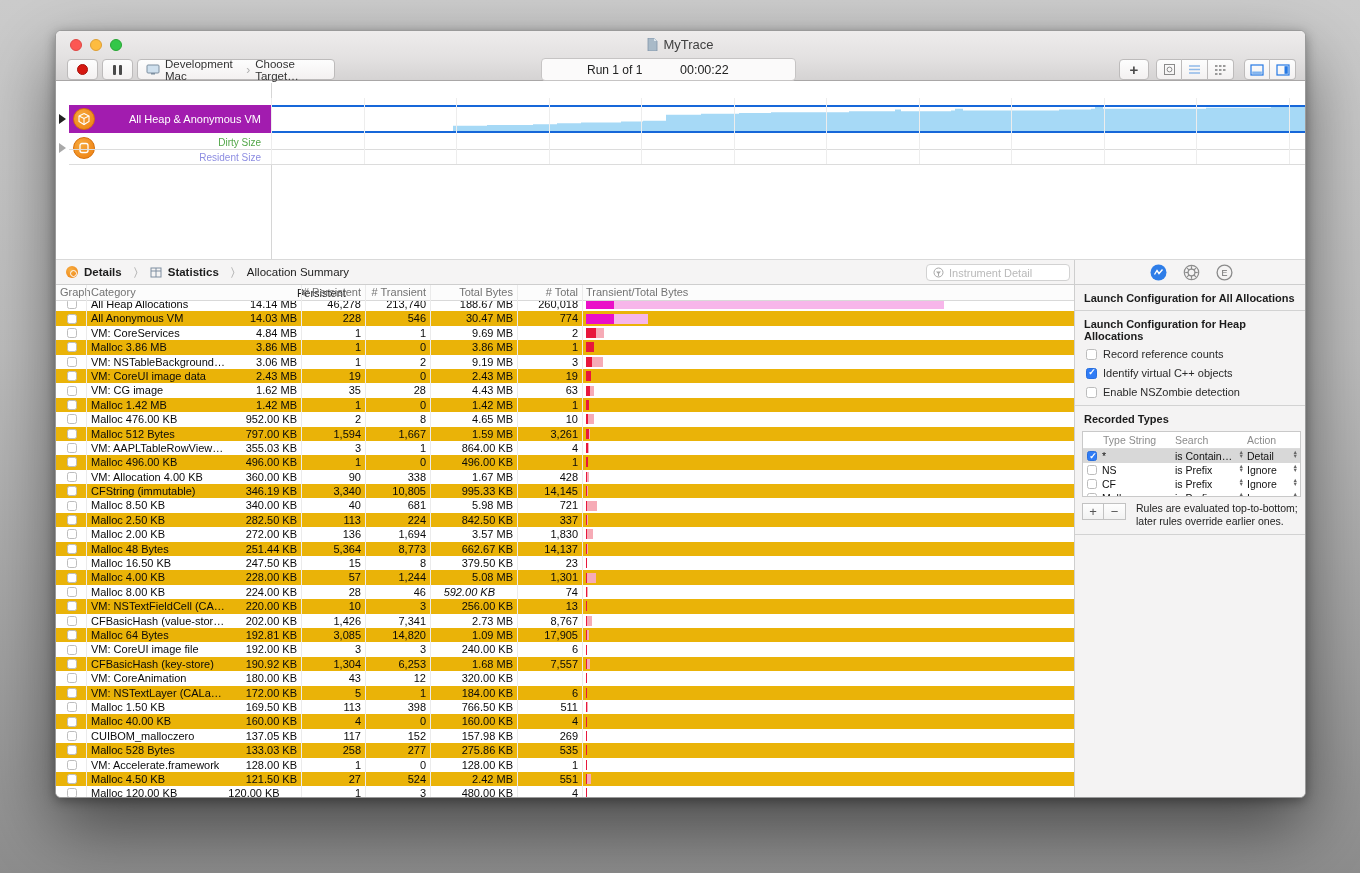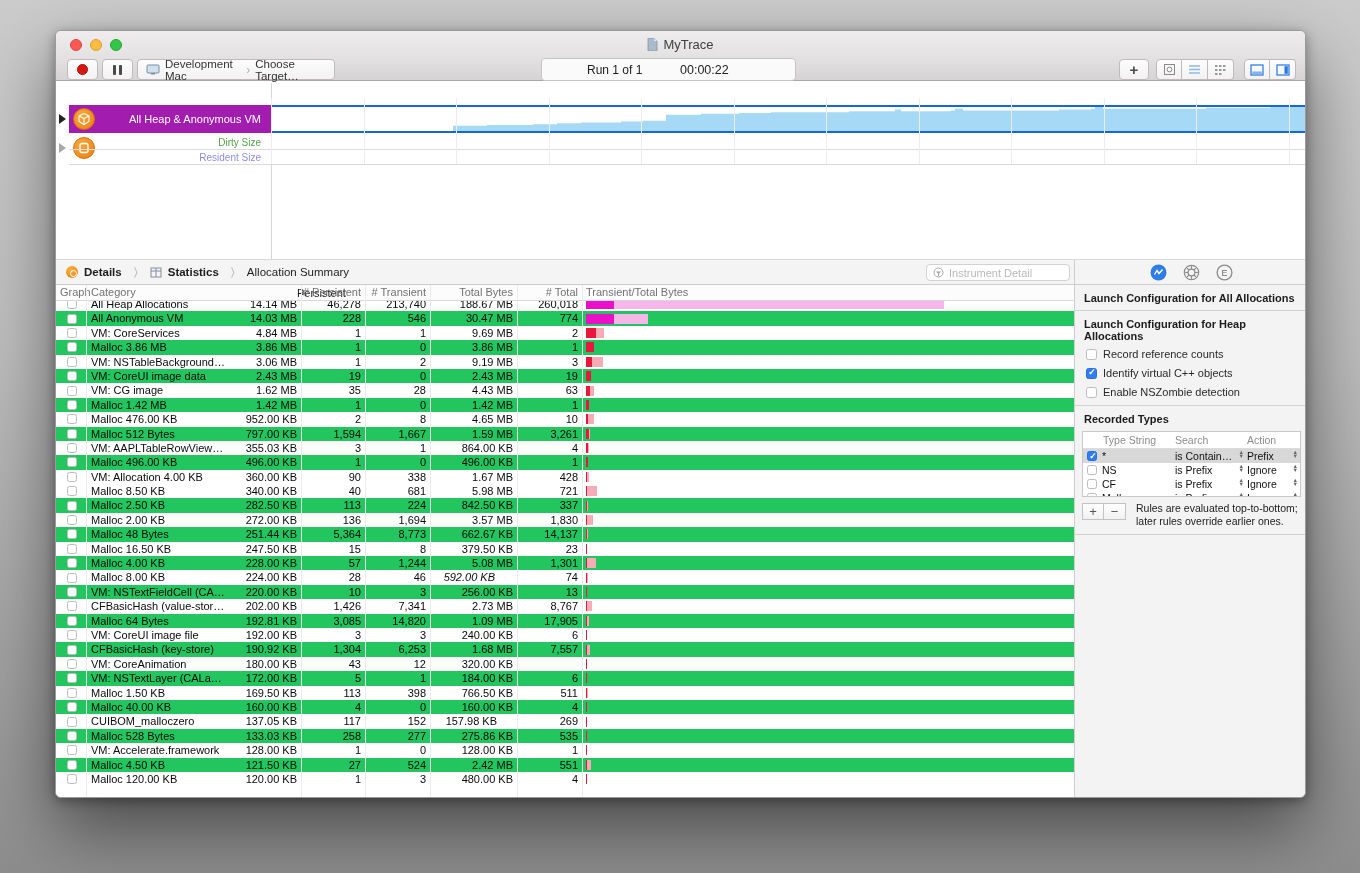--- a/index.html
+++ b/index.html
@@ -94,21 +94,21 @@
   .insp-tabs { position:absolute; left:1018px; top:0; width:233px; height:100%;
                border-left:1px solid #cecece; display:flex; align-items:center; justify-content:center; gap:16px; }
 
   
   .thead { position:absolute; left:0; top:254px; width:1018px; height:16px; background:#fcfcfc;
            border-bottom:1px solid #d9d9d9; font-size:11px; color:#737373; }
   .thead span { position:absolute; top:1px; }
   .tbody { position:absolute; left:0; top:270px; width:1018px; height:497px; overflow:hidden; background:#fff; }
   .vline { position:absolute; top:254px; height:513px; width:1px; background:#ebebeb; }
   .row { position:relative; height:14.4px; font-size:11px; color:#0a0a0a; }
-  .row.alt { background:#22c55e;padding-left:44px; }
+  .row.alt { background:#eab308;padding-left:44px; }
   .row .cbx { position:absolute; left:11px; top:2.2px; width:10px; height:10px; border:1px solid #bdbdbd;
               border-radius:2.5px; background:#fff; }
   .cell { position:absolute; top:0; line-height:14.4px; white-space:nowrap; }
   .cat { left:35px; max-width:200px; overflow:hidden; }
   .num { text-align:right; }
   .barwrap { position:absolute; left:530px; top:2.2px; height:10px; display:flex; }
   .barwrap i { display:block; height:10px; }
 
   
   .sidebar { position:absolute; left:1018px; top:254px; width:233px; height:513px; background:#f4f3f3;
@@ -617,20 +617,33 @@
         <span class="cell num" style="left: 155px; width: 86px;">360.00 KB</span>
         <span class="cell num" style="left: 235px; width: 70px;">90</span>
         <span class="cell num" style="left: 300px; width: 70px;">338</span>
         <span class="cell num" style="left: 387px; width: 70px;">1.67 MB</span>
         <span class="cell num" style="left: 452px; width: 70px;">428</span>
         <span class="barwrap">
           <i style="width: 1px; background: rgb(232, 23, 60);"></i>
           <i style="width: 2px; background: rgb(246, 171, 182);"></i>
         </span>
       </div>
+      <div class="row alt">
+        <span class="cbx"></span>
+        <span class="cell cat">CFString (immutable)</span>
+        <span class="cell num" style="left: 155px; width: 86px;">346.19 KB</span>
+        <span class="cell num" style="left: 235px; width: 70px;">3,340</span>
+        <span class="cell num" style="left: 300px; width: 70px;">10,805</span>
+        <span class="cell num" style="left: 387px; width: 70px;">995.33 KB</span>
+        <span class="cell num" style="left: 452px; width: 70px;">14,145</span>
+        <span class="barwrap">
+          <i style="width: 1px; background: rgb(232, 23, 60);"></i>
+          <i style="width: 1px; background: rgb(246, 171, 182);"></i>
+        </span>
+      </div>
       <div class="row">
         <span class="cbx"></span>
         <span class="cell cat">Malloc 8.50 KB</span>
         <span class="cell num" style="left: 155px; width: 86px;">340.00 KB</span>
         <span class="cell num" style="left: 235px; width: 70px;">40</span>
         <span class="cell num" style="left: 300px; width: 70px;">681</span>
         <span class="cell num" style="left: 387px; width: 70px;">5.98 MB</span>
         <span class="cell num" style="left: 452px; width: 70px;">721</span>
         <span class="barwrap">
           <i style="width: 1px; background: rgb(232, 23, 60);"></i>
@@ -825,21 +838,21 @@
         <span class="barwrap">
           <i style="width: 1px; background: rgb(232, 23, 60);"></i>
         </span>
       </div>
       <div class="row">
         <span class="cbx"></span>
         <span class="cell cat">CUIBOM_malloczero</span>
         <span class="cell num" style="left: 155px; width: 86px;">137.05 KB</span>
         <span class="cell num" style="left: 235px; width: 70px;">117</span>
         <span class="cell num" style="left: 300px; width: 70px;">152</span>
-        <span class="cell num" style="left: 371px; width: 70px;">157.98 KB</span>
+        <span class="cell num" style="left: 387px; width: 70px;">157.98 KB</span>
         <span class="cell num" style="left: 452px; width: 70px;">269</span>
         <span class="barwrap">
           <i style="width: 1px; background: rgb(232, 23, 60);"></i>
         </span>
       </div>
       <div class="row alt">
         <span class="cbx"></span>
         <span class="cell cat">Malloc 528 Bytes</span>
         <span class="cell num" style="left: 155px; width: 86px;">133.03 KB</span>
         <span class="cell num" style="left: 235px; width: 70px;">258</span>
@@ -871,21 +884,21 @@
         <span class="cell num" style="left: 387px; width: 70px;">2.42 MB</span>
         <span class="cell num" style="left: 452px; width: 70px;">551</span>
         <span class="barwrap">
           <i style="width: 1px; background: rgb(232, 23, 60);"></i>
           <i style="width: 4px; background: rgb(246, 171, 182);"></i>
         </span>
       </div>
       <div class="row">
         <span class="cbx"></span>
         <span class="cell cat">Malloc 120.00 KB</span>
-        <span class="cell num" style="left: 155px; width: 86px;">120.00 KB</span>
+        <span class="cell num" style="left: 155px; width: 86px; text-align: center;">120.00 KB</span>
         <span class="cell num" style="left: 235px; width: 70px;">1</span>
         <span class="cell num" style="left: 300px; width: 70px;">3</span>
         <span class="cell num" style="left: 387px; width: 70px;">480.00 KB</span>
         <span class="cell num" style="left: 452px; width: 70px;">4</span>
         <span class="barwrap">
           <i style="width: 1px; background: rgb(232, 23, 60);"></i>
         </span>
       </div>
     </div>
   <div class="vline" style="left:30px"></div>
@@ -934,21 +947,21 @@
               <span>*</span>
             </span>
             <span class="rt-c2">
               <span>is Contain…</span>
               <span class="stepper">
                 <span>▲</span>
                 <span>▼</span>
               </span>
             </span>
             <span class="rt-c3">
-              <span>Prefix</span>
+              <span>Detail</span>
               <span class="stepper">
                 <span>▲</span>
                 <span>▼</span>
               </span>
             </span>
           </div>
           <div class="rt-row">
             <span class="rt-c1">
               <span class="cb small"></span>
               <span>NS</span>

